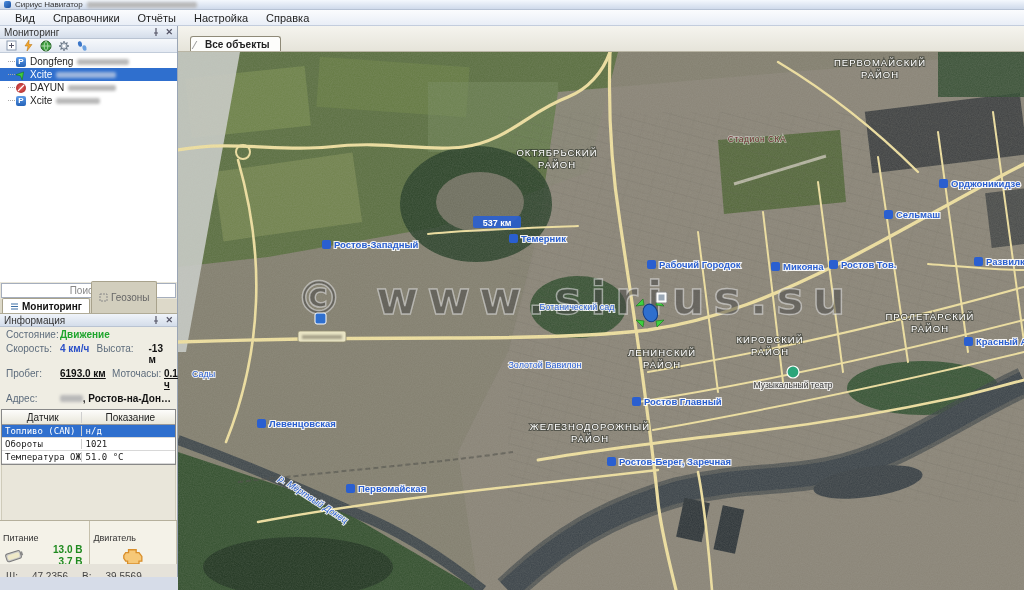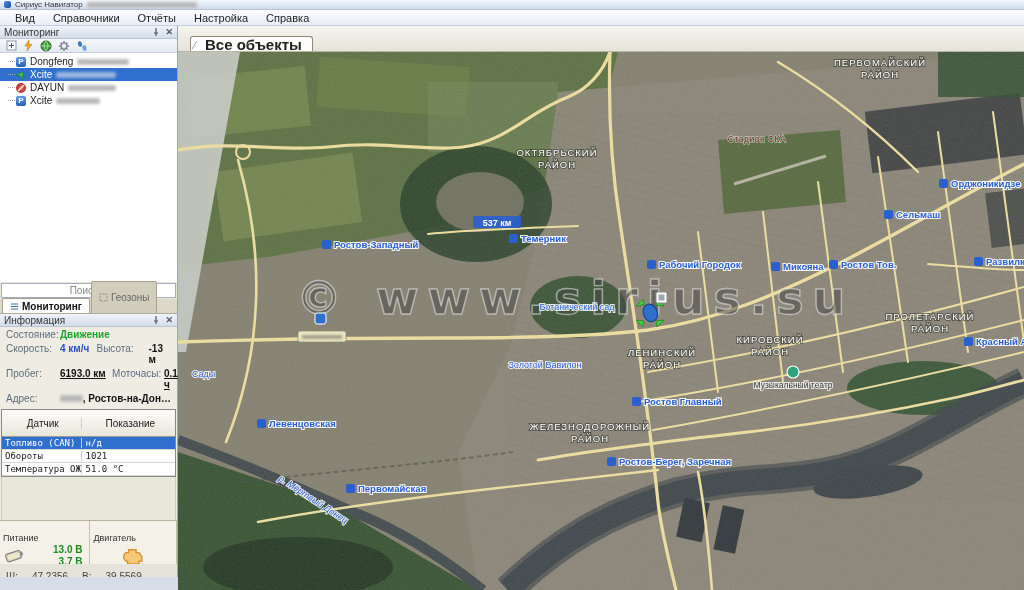--- a/index.html
+++ b/index.html
@@ -49,40 +49,40 @@
   .infowrap { background:#efede3; }
   .inforow { display:flex; padding:2px 6px 1px; font-size:10px; }
   .ilabel { color:#5d6c7c; width:54px; flex:0 0 54px; }
   .ilabel2 { color:#5d6c7c; width:52px; flex:0 0 52px; }
   .ival { font-weight:bold; color:#111; }
   .green { color:#1ea52d; } .blue { color:#2b50c8; }
   .ulink { text-decoration:underline; }
 
   .senstable { margin:2px 1px 0; border:1px solid #888; background:#fff; font-family:"DejaVu Sans Mono",monospace; font-size:9px; }
   .srow { display:flex; height:13px; align-items:center; border-bottom:1px solid #d8d8d8; }
-  .srow.head { height:27px; background:linear-gradient(#fdfdfb,#e8e6da); border-bottom:1px solid #999; font-family:"Liberation Sans",sans-serif; font-size:10px; }
+  .srow.head { height:15px; background:linear-gradient(#fdfdfb,#e8e6da); border-bottom:1px solid #999; font-family:"Liberation Sans",sans-serif; font-size:10px; }
   .srow.head .c1,.srow.head .c2 { text-align:center; }
   .c1 { width:46%; padding-left:3px; border-right:1px solid #cfcfcf; overflow:hidden; white-space:nowrap; }
   .c2 { width:54%; padding-left:4px; overflow:hidden; white-space:nowrap; }
   .srow.sel2 { background:#2f6fce; color:#fff; }
   .sens-spacer { height:81px; background:#e9e6da; border:1px solid #cfcbba; border-top:none; margin:0 1px; }
 
   .gauges { position:absolute; left:0; bottom:13px; width:177px; height:44px; display:flex; background:#f4f2e8; border-top:1px solid #b5b09c; }
   .gcell { flex:1; border-right:1px solid #c6c1ac; padding:12px 3px; font-size:9px; color:#333; }
   .gtitle { text-align:left; margin-bottom:1px; }
   .gval { color:#1f8a1f; font-weight:bold; font-size:10px; line-height:12px; text-align:right; padding-right:4px; }
   .gcenter { display:flex; align-items:center; justify-content:center; }
   .statusbar { position:absolute; left:0; bottom:0; width:177px; height:13px; background:#e6e3da; overflow:hidden; font-size:10px; color:#444; }
   .statusbar .inner { margin-top:7px; display:flex; gap:14px; padding-left:6px; }
 
   
   .maparea { position:absolute; left:178px; top:26px; width:846px; height:564px; }
   .maptabs { height:26px; background:linear-gradient(#f5f4ee,#e6e4da); border-bottom:1px solid #b9b5a4; position:relative; }
   .maptab { position:absolute; left:12px; bottom:0; height:15px; background:#fdfdfb; border:1px solid #8f8a78; border-bottom:none;
-    border-radius:3px 3px 0 0; padding:0 10px 0 14px; font-size:15px; font-weight:bold; color:#222; display:flex; align-items:center; }
+    border-radius:3px 3px 0 0; padding:0 10px 0 14px; font-size:10px; font-weight:bold; color:#222; display:flex; align-items:center; }
   .maptab::before { content:""; position:absolute; left:3px; bottom:2px; width:8px; height:8px; border-left:1px solid #999; transform:skewX(-30deg); }
   .mapsvg { display:block; }
   text { font-family:"Liberation Sans",sans-serif; }
   .distr { fill:#ffffff; font-size:9.5px; letter-spacing:1px; paint-order:stroke; stroke:rgba(40,45,40,.55); stroke-width:2px; text-anchor:middle; }
   .stn { fill:#2a5fd0; font-size:9.5px; font-weight:bold; paint-order:stroke; stroke:rgba(255,255,255,.9); stroke-width:2.2px; }
   .poi { fill:#2a5fd0; font-size:9px; paint-order:stroke; stroke:rgba(255,255,255,.85); stroke-width:2px; }
   .dark-poi { fill:#6b2f2f; font-size:8.5px; letter-spacing:.5px; paint-order:stroke; stroke:rgba(255,255,255,.5); stroke-width:1.5px; }
   .wm { fill:rgba(70,70,70,.5); stroke:rgba(235,235,235,.55); stroke-width:1.4px; font-size:46px; font-weight:bold; letter-spacing:9px; font-family:"DejaVu Sans",sans-serif; }
 </style>
 </head>

